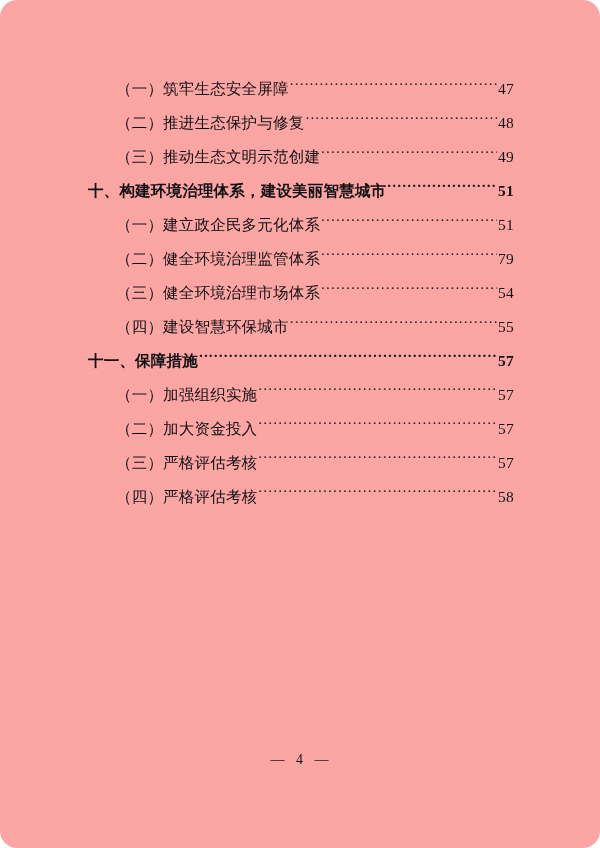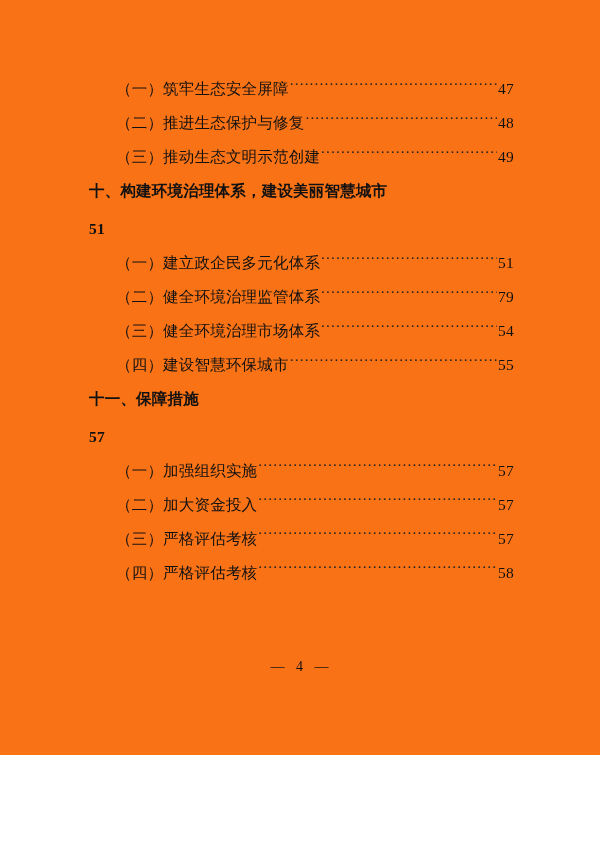--- a/index.html
+++ b/index.html
@@ -3,46 +3,46 @@
 <meta charset="utf-8">
 <style>
   html, body {
     margin: 0;
     padding: 0;
     background: #ffffff;
   }
   .page {
     position: relative;
     width: 600px;
-    height: 755px;
-    background: #f97316;
+    height: 848px;
+    background: #fca5a5;
     box-sizing: border-box;
     font-family: "Liberation Serif", serif;
     overflow: hidden;
+    border-radius: 17px;
   }
   .toc {
     position: absolute;
     top: 78px;
     left: 88px;
     width: 430px;
   }
   .toc-entry {
     display: flex;
     align-items: baseline;
     white-space: nowrap;
     font-size: 15.5px;
     color: #111111;
     margin-bottom: 11.5px;
     line-height: 1.45;
   }
   .toc-entry.level1 {
     font-weight: bold;
     padding-left: 0px;
     margin-bottom: 11.5px;
-    flex-direction: column;
   }
   .toc-entry.level2 {
     padding-left: 28px;
   }
   .toc-title {
     flex: 0 0 auto;
     letter-spacing: 0.2px;
   }
   .leader {
     flex: 1 1 auto;

